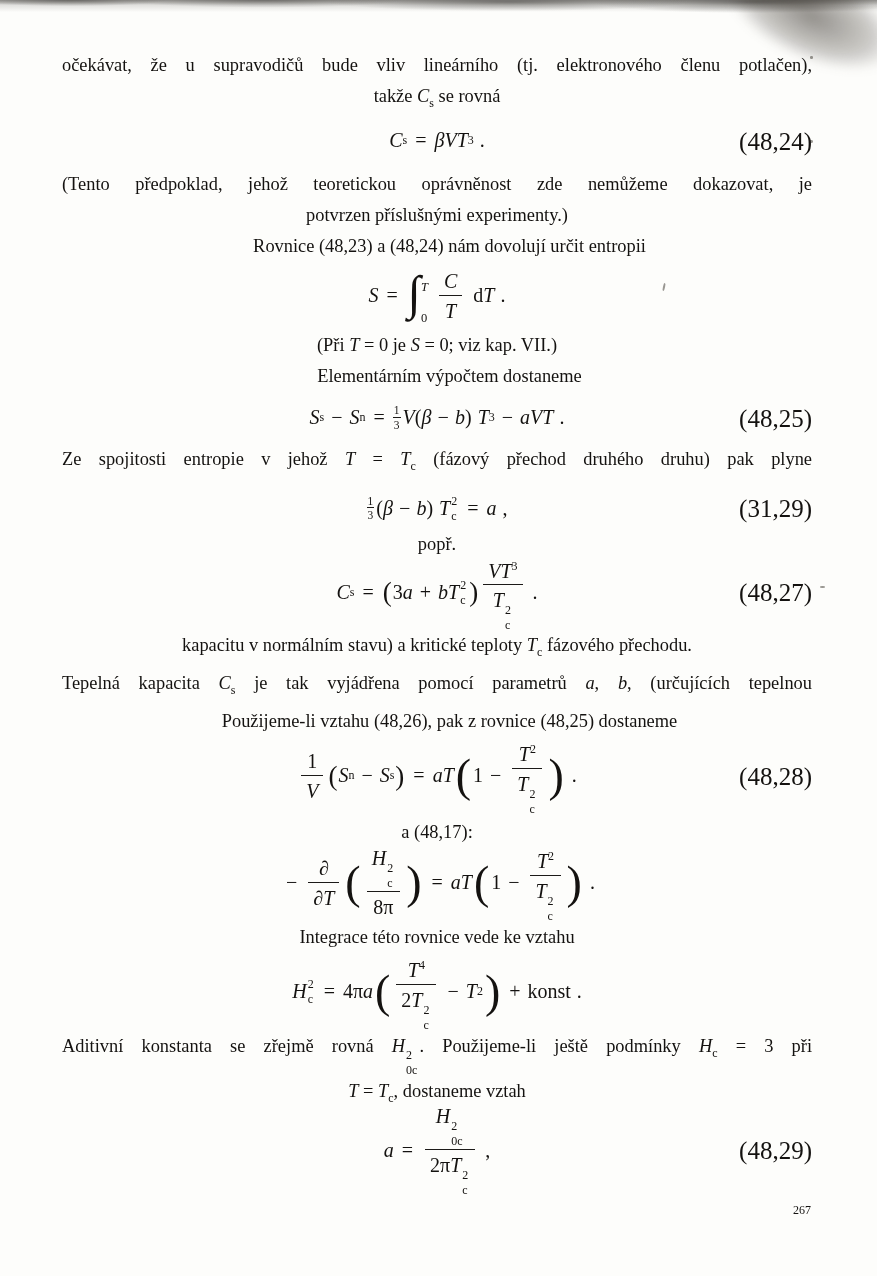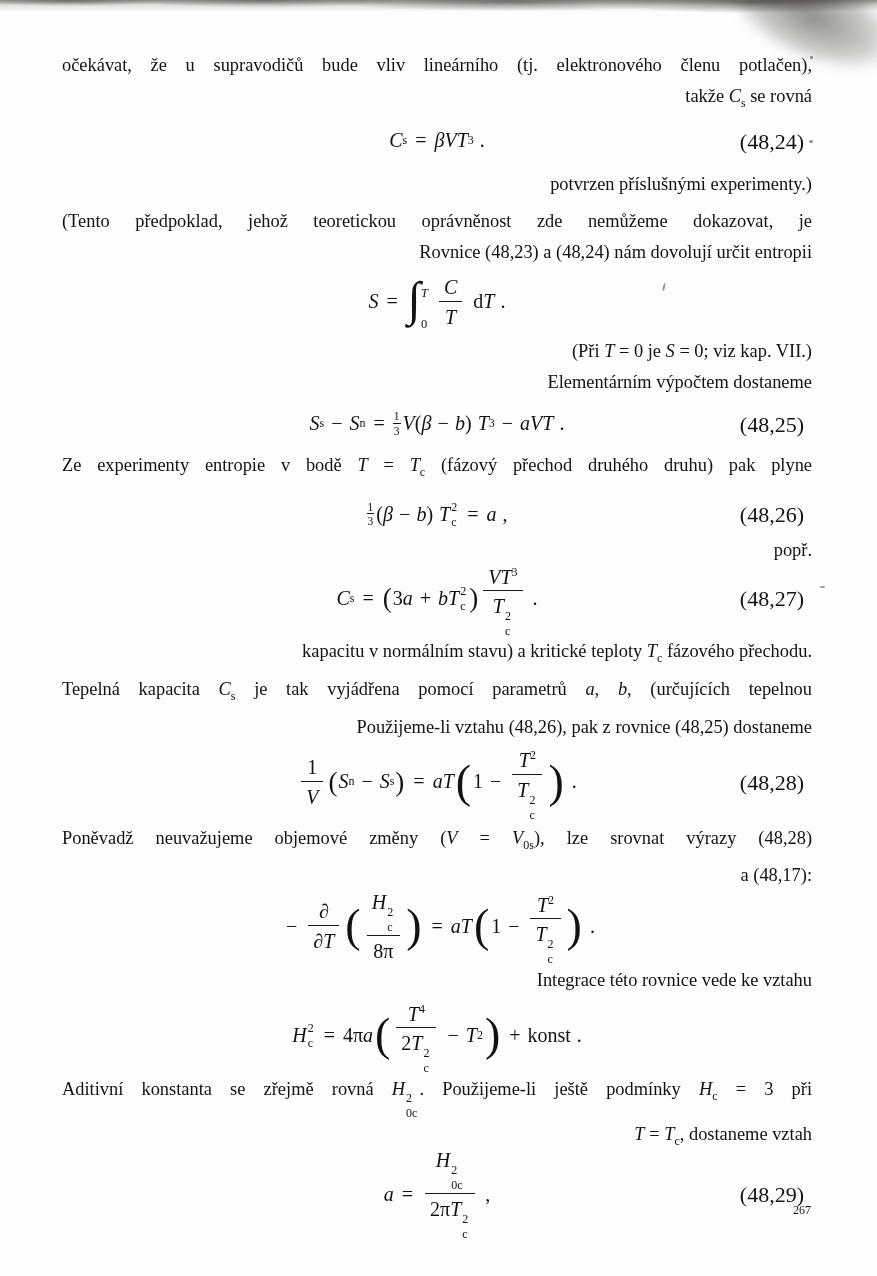--- a/index.html
+++ b/index.html
@@ -1,27 +1,27 @@
 <!DOCTYPE html>
 <html><head>
 <meta charset="utf-8">
 <style>
   html,body{margin:0;padding:0;background:#e9e9e7;}
   .sheet{position:relative;width:877px;height:1276px;background:#fdfdfb;overflow:hidden;
          font-family:"Liberation Serif","DejaVu Serif",serif;color:#141210;}
   .content{padding:50px 65px 0 62px;font-size:18.4px;line-height:31px;}
-  .line{text-align:right;}
+  .line{text-align:center;}
   .jfull{text-align:justify;text-align-last:justify;}
   .ind{text-indent:25px;}
   .it{font-style:italic;}
   .rsub{font-size:12px;font-style:normal;}
   .rsup{font-size:12px;font-style:normal;}
   
   .eq{position:relative;display:flex;align-items:center;justify-content:center;font-size:20px;}
-  .eqnum{position:absolute;right:8px;top:50%;transform:translateY(-50%);font-size:22px;font-style:normal;}
+  .eqnum{position:absolute;right:0;top:50%;transform:translateY(-50%);font-size:25px;font-style:normal;}
   .rel{margin:0 8px;}
   .op{margin:0 7px;}
   .endp{margin-left:6px;}
   .mlsm{margin-left:6px;}
   
   .frac{display:inline-block;text-align:center;vertical-align:middle;margin:0 4px;}
   .frac .fn{display:block;padding:0 5px 2px;border-bottom:1.6px solid #1c1a18;line-height:24px;}
   .frac .fd{display:block;padding:3px 5px 0;line-height:24px;}
   
   .sfrac{display:inline-block;text-align:center;vertical-align:-3px;font-size:11.5px;line-height:1.1;margin-right:2px;}
@@ -74,22 +74,22 @@
     <div class="eq" style="height:36px;margin:4px 0 10px;">
       <span class="it">C</span>
         <sub class="rsub">s</sub>
       <span class="rel">=</span>
       <span class="it">βVT</span>
         <sup class="rsup">3</sup>
       <span class="endp">.</span>
       <span class="eqnum">(48,24)</span>
     </div>
 
+    <div class="line jfull" style="margin-top:6px;">(Tento předpoklad, jehož teoretickou oprávněnost zde nemůžeme dokazovat, je</div>
     <div class="line">potvrzen příslušnými experimenty.)</div>
-    <div class="line jfull" style="margin-top:6px;">(Tento předpoklad, jehož teoretickou oprávněnost zde nemůžeme dokazovat, je</div>
     <div class="line ind">Rovnice (48,23) a (48,24) nám dovolují určit entropii</div>
 
     <div class="eq" style="height:64px;margin:2px 0;">
       <span class="it">S</span>
       <span class="rel">=</span>
       <span class="intwrap">
         <span class="int">∫</span>
         <span class="intlims">
             <span class="it">T</span>
             <span>0</span>
@@ -122,39 +122,39 @@
         <span class="it">β − b</span>
         <span>)</span>
       <span class="it mlsm">T</span>
         <sup class="rsup">3</sup>
       <span class="op">−</span>
       <span class="it">aVT</span>
       <span class="endp">.</span>
       <span class="eqnum">(48,25)</span>
     </div>
 
-    <div class="line jfull"><span>Ze experimenty entropie v bodě </span><span class="it">T</span><span> = </span><span class="it">T</span><sub class="rsub">c</sub><span> (fázový přechod druhého druhu) pak plyne</span></div>
+    <div class="line jfull"><span>Ze spojitosti entropie v jehož </span><span class="it">T</span><span> = </span><span class="it">T</span><sub class="rsub">c</sub><span> (fázový přechod druhého druhu) pak plyne</span></div>
 
     <div class="eq" style="height:38px;margin:8px 0 2px;">
       <span class="sfrac">
           <span class="fn">1</span>
           <span class="fd">3</span>
         </span>
       <span>(</span>
         <span class="it">β − b</span>
         <span>)</span>
       <span class="it mlsm">T</span>
         <span class="ss">
           <span>2</span>
           <span>c</span>
         </span>
       <span class="rel">=</span>
       <span class="it">a</span>
       <span class="endp">,</span>
-      <span class="eqnum">(48,26)</span>
+      <span class="eqnum">(31,29)</span>
     </div>
 
     <div class="line">popř.</div>
 
     <div class="eq" style="height:64px;margin:0 0 6px;">
       <span class="it">C</span>
         <sub class="rsub">s</sub>
       <span class="rel">=</span>
       <span class="mp">(</span>
       <span>3</span>
@@ -204,21 +204,20 @@
         <span class="fd"><span class="it">T</span><span class="ss">
               <span>2</span>
               <span>c</span>
             </span></span>
       </span>
       <span class="bp">)</span>
       <span class="endp">.</span>
       <span class="eqnum">(48,28)</span>
     </div>
 
-    <div class="line jfull"><span>Poněvadž neuvažujeme objemové změny (</span><span class="it">V</span><span> = </span><span class="it">V</span><sub class="rsub">0s</sub><span>), lze srovnat výrazy (48,28)</span></div>
     <div class="line">a (48,17):</div>
 
     <div class="eq" style="height:70px;margin:0 0 4px;">
       <span class="op">−</span>
       <span class="frac">
           <span class="fn">∂</span>
           <span class="fd"><span>∂</span><span class="it">T</span></span>
         </span>
       <span class="bp">(</span>
       <span class="frac">

